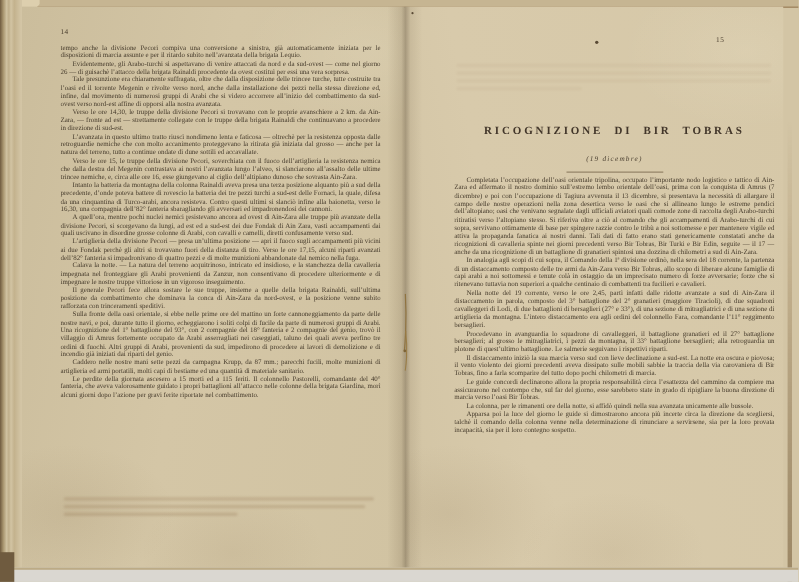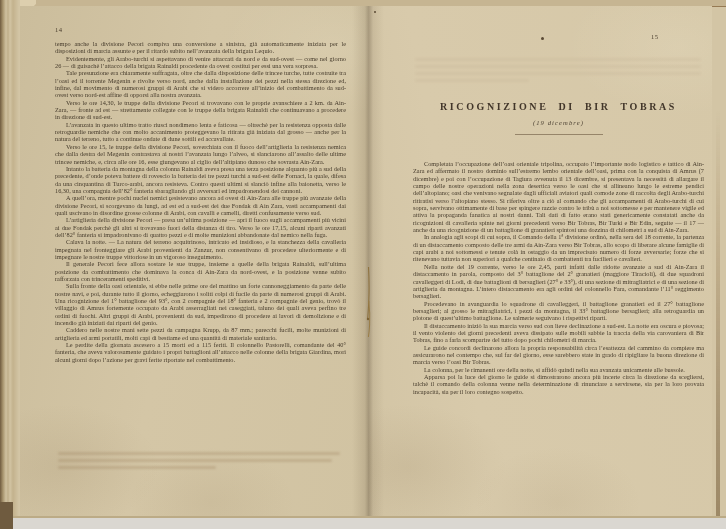--- a/index.html
+++ b/index.html
@@ -34,21 +34,21 @@
   #pagenum-left{left:55px;top:26px;}
   #pagenum-right{left:651px;top:33px;}
   .text-col{position:absolute;width:291px;color:#453a2b;font-size:6.3px;
     line-height:7.35px;text-align:justify;text-justify:inter-word;overflow:hidden;}
   #left-text{left:55px;top:40px;height:416px;}
   #right-text{left:413px;top:160px;height:312px;}
   .text-col p{margin:0;text-indent:11px;}
   .text-col p.noindent{text-indent:0;}
   
   #right-head{position:absolute;left:413px;top:98px;width:291px;text-align:center;color:#42362a;}
-  #chapter-title{font-size:10px;font-weight:bold;letter-spacing:2.6px;word-spacing:5px;margin:3px;}
+  #chapter-title{font-size:10px;font-weight:bold;letter-spacing:2.6px;word-spacing:5px;margin:16px;}
   #chapter-date{font-size:6.6px;font-style:italic;letter-spacing:1.1px;margin-top:7px;color:#4d4233;}
   .title-rule{width:88px;margin:8px auto 0;border:none;border-top:1px solid rgba(96,76,52,.55);height:0;}
   
   .ghost{position:absolute;filter:blur(.8px);}
   .ghost .gl{height:3.4px;margin-bottom:3.6px;background:rgba(146,115,80,.26);border-radius:2px;}
   #ghost-left{left:58px;top:452px;width:282px;}
   #ghost-left .gl:nth-child(2){width:97%;}
   #ghost-left .gl:nth-child(3){width:56%;}
   #ghost-right{left:415px;top:58px;width:286px;opacity:.45;}
   #ghost-right .gl{background:rgba(146,115,80,.16);}

